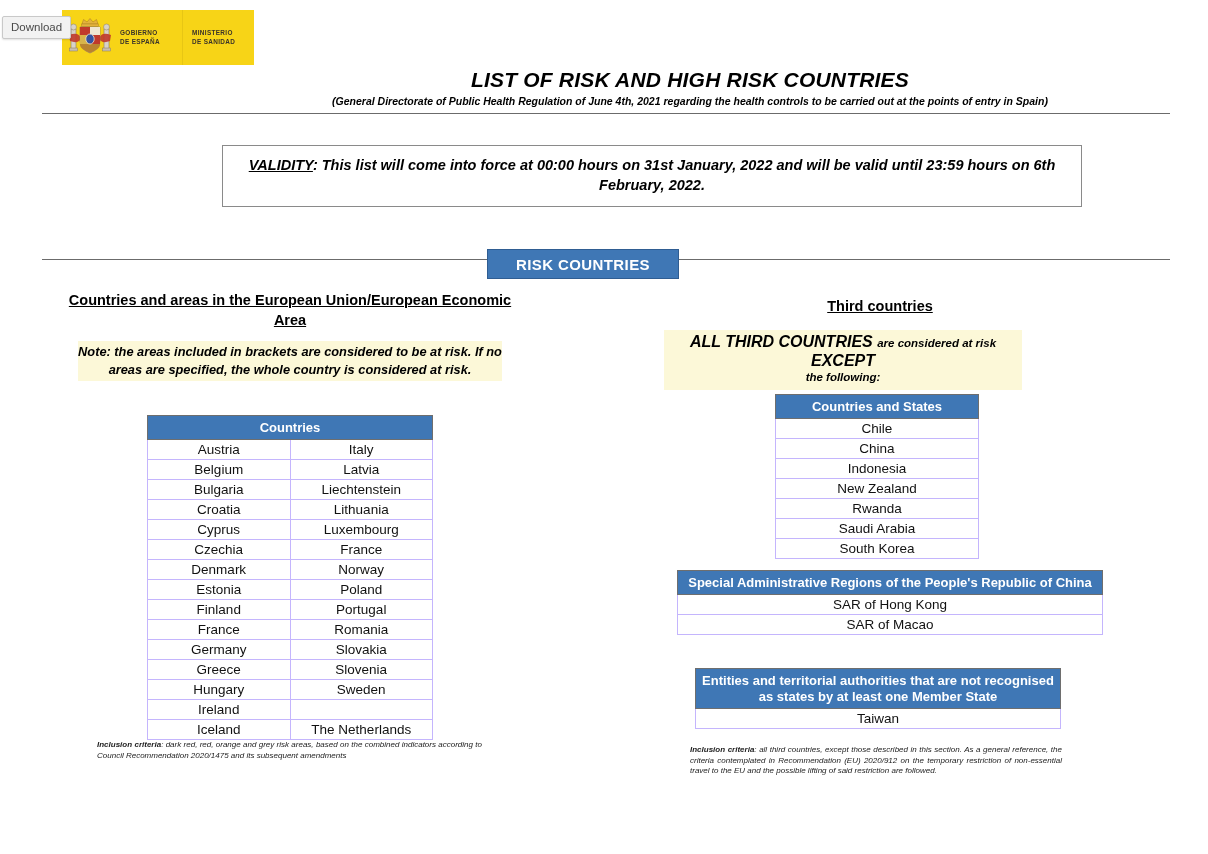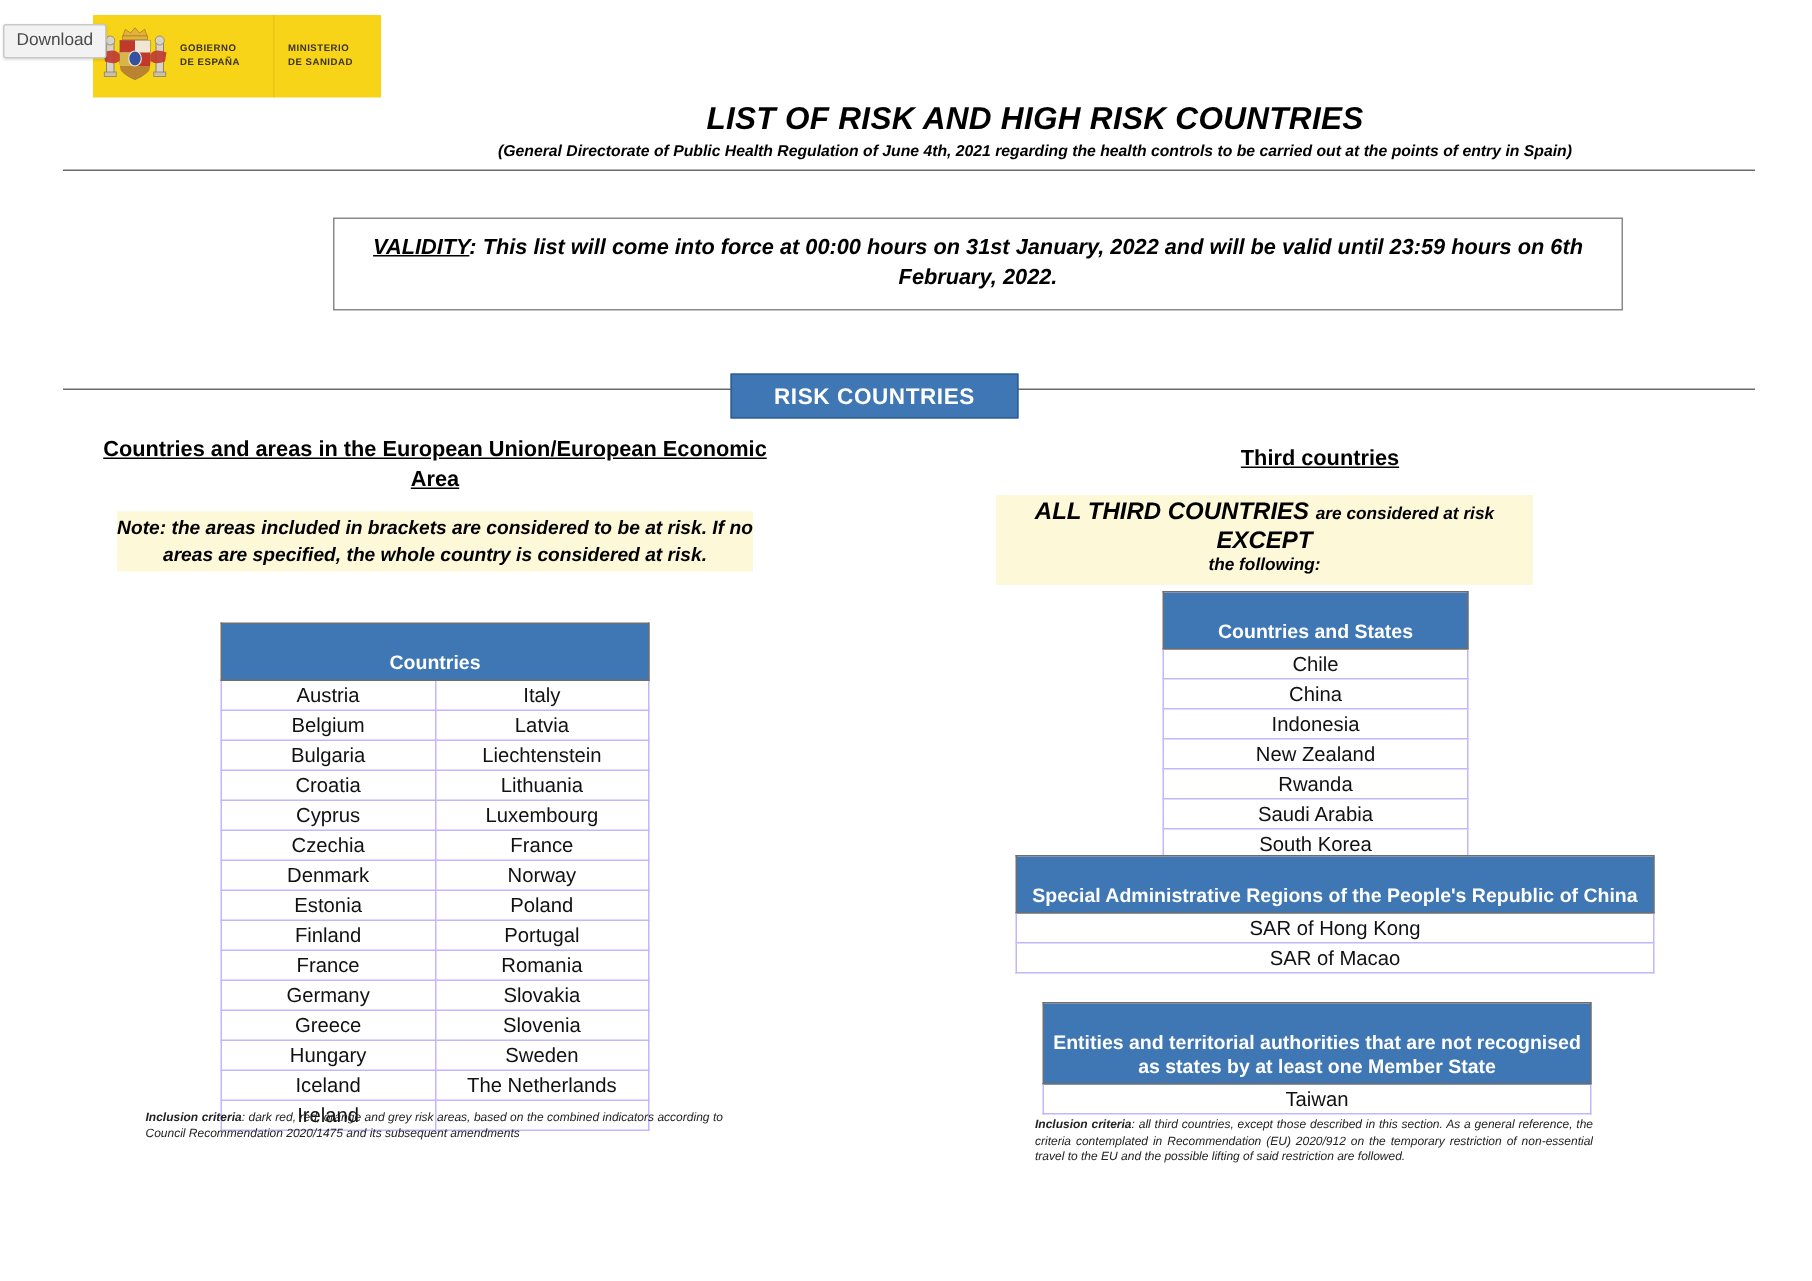--- a/index.html
+++ b/index.html
@@ -181,21 +181,21 @@
     position: absolute;
     border-collapse: collapse;
     background: #ffffff;
   }
   table.doc th {
     background: #3f77b5;
     color: #ffffff;
     font-size: 13px;
     font-weight: bold;
     border: 1px solid #6e6e6e;
-    padding: 18px 4px 3px 4px;
+    padding: 4px 4px 3px 4px;
     line-height: 16px;
   }
   table.doc td {
     border: 1px solid #c4b5fd;
     font-size: 13.5px;
     text-align: center;
     padding: 1px 4px 2px 4px;
     height: 16px;
     color: #111;
   }
@@ -331,26 +331,26 @@
       </tr>
       <tr>
         <td>Greece</td>
         <td>Slovenia</td>
       </tr>
       <tr>
         <td>Hungary</td>
         <td>Sweden</td>
       </tr>
       <tr>
+        <td>Ireland</td>
+        <td></td>
+      </tr>
+      <tr>
         <td>Iceland</td>
         <td>The Netherlands</td>
-      </tr>
-      <tr>
-        <td>Ireland</td>
-        <td></td>
       </tr>
     </tbody>
 </table>
 
 <div class="footnote" id="left-footnote">
   <b>Inclusion criteria</b><span>: dark red, red, orange and grey risk areas, based on the combined indicators according to Council Recommendation 2020/1475 and its subsequent amendments</span>
 </div>
 
 <div class="col-heading" id="right-heading">
   <span>Third countries</span>

